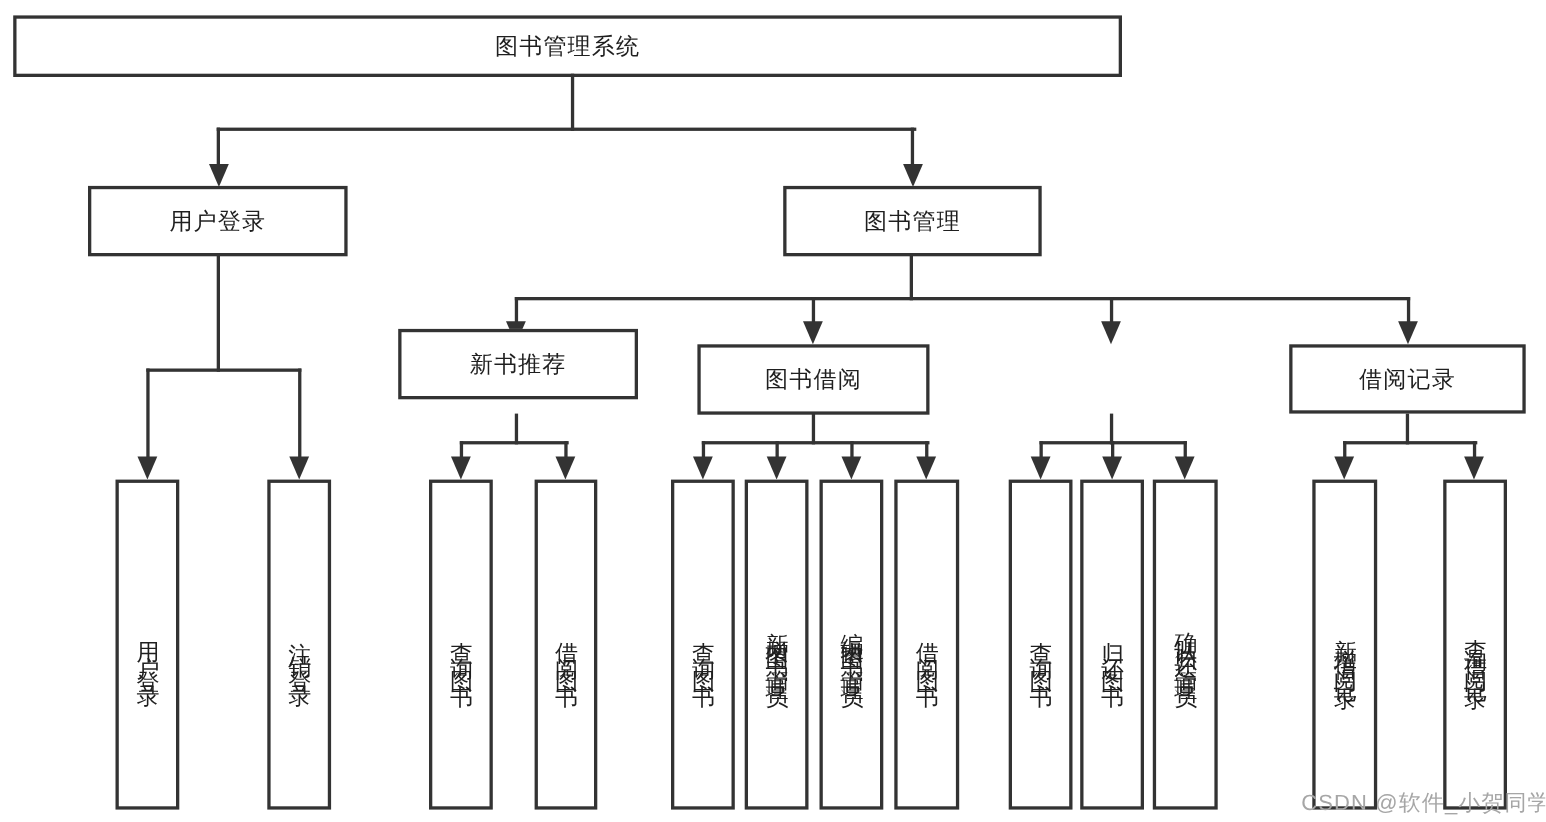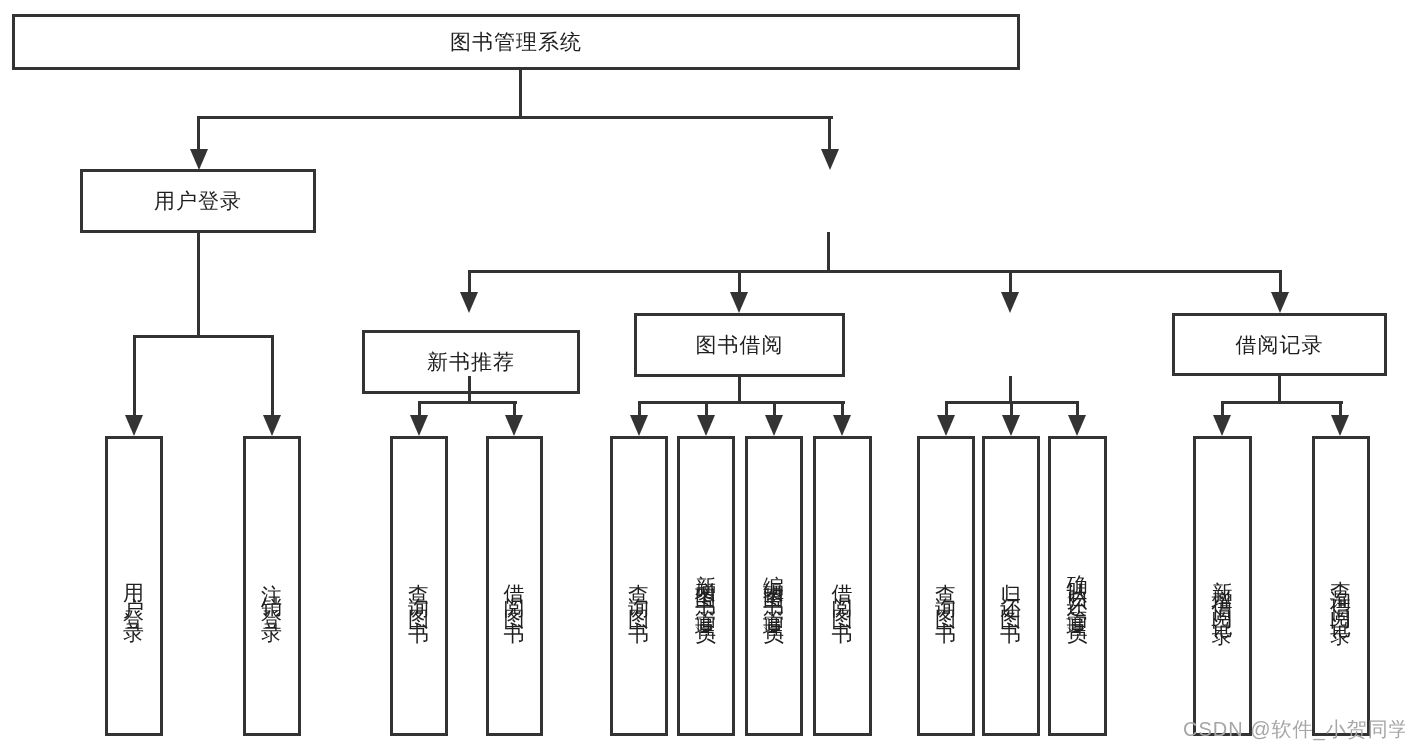--- a/index.html
+++ b/index.html
@@ -67,40 +67,43 @@
   <div class="vline" style="left:519px;top:67px;height:52px;"></div>
   <div class="hline" style="left:197px;top:116px;width:636px;"></div>
   <div class="vline" style="left:197px;top:116px;height:36px;"></div>
   <div class="arrow" style="left:190px;top:149px;"></div>
   <div class="vline" style="left:828px;top:116px;height:36px;"></div>
   <div class="arrow" style="left:821px;top:149px;"></div>
 
   <div class="box" style="left:80px;top:169px;width:236px;height:64px;">
     <span class="label">用户登录</span>
   </div>
+  <div class="box" style="left:712px;top:169px;width:235px;height:64px;">
+    <span class="label">图书管理</span>
+  </div>
 
   <div class="vline" style="left:197px;top:232px;height:106px;"></div>
   <div class="hline" style="left:133px;top:335px;width:141px;"></div>
   <div class="vline" style="left:133px;top:335px;height:82px;"></div>
   <div class="arrow" style="left:125px;top:415px;"></div>
   <div class="vline" style="left:271px;top:335px;height:82px;"></div>
   <div class="arrow" style="left:263px;top:415px;"></div>
 
   <div class="vline" style="left:827px;top:232px;height:41px;"></div>
   <div class="hline" style="left:468px;top:270px;width:814px;"></div>
   <div class="vline" style="left:468px;top:270px;height:24px;"></div>
   <div class="arrow" style="left:460px;top:292px;"></div>
   <div class="vline" style="left:738px;top:270px;height:24px;"></div>
   <div class="arrow" style="left:730px;top:292px;"></div>
   <div class="vline" style="left:1009px;top:270px;height:24px;"></div>
   <div class="arrow" style="left:1001px;top:292px;"></div>
   <div class="vline" style="left:1279px;top:270px;height:24px;"></div>
   <div class="arrow" style="left:1271px;top:292px;"></div>
 
-  <div class="box" style="left:362px;top:330px;width:218px;height:64px;">
+  <div class="box" style="left:362px;top:299px;width:218px;height:64px;">
     <span class="label">新书推荐</span>
   </div>
   <div class="box" style="left:634px;top:313px;width:211px;height:64px;">
     <span class="label">图书借阅</span>
   </div>
   <div class="box" style="left:1172px;top:313px;width:215px;height:63px;">
     <span class="label">借阅记录</span>
   </div>
 
   <div class="vline" style="left:468px;top:376px;height:28px;"></div>

